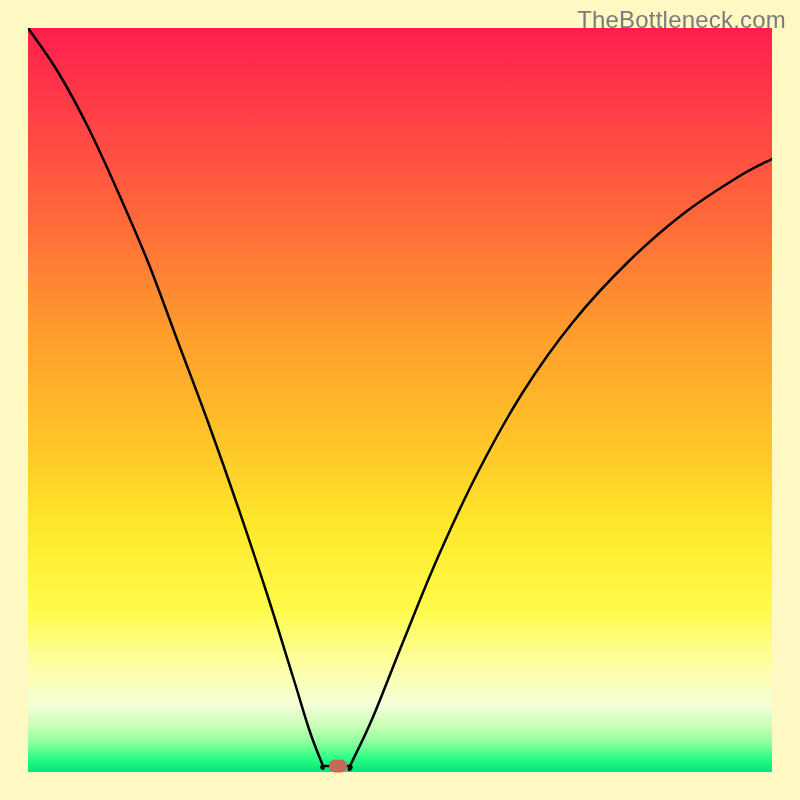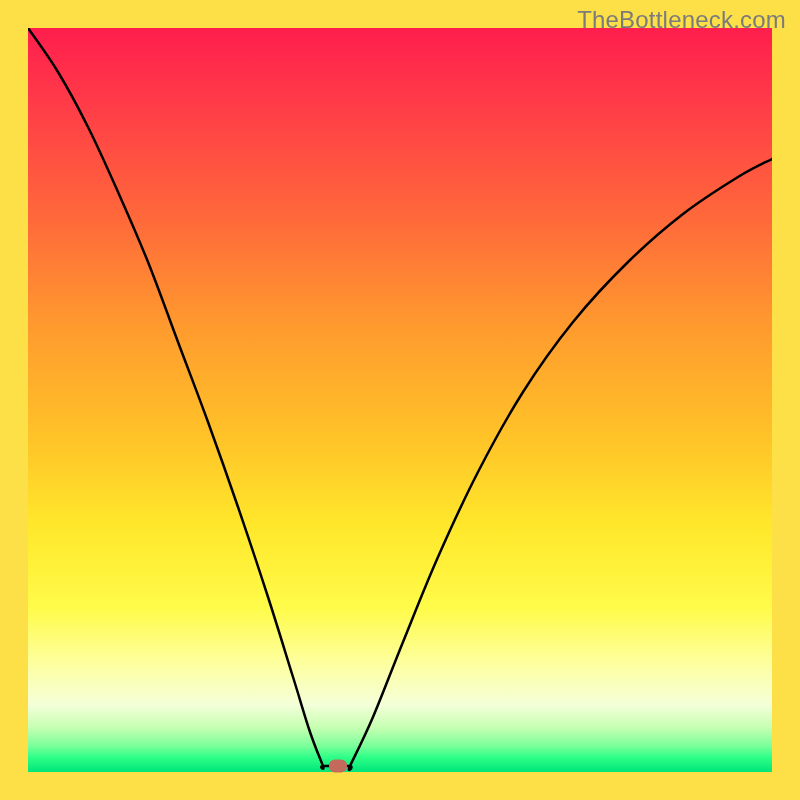--- a/index.html
+++ b/index.html
@@ -8,21 +8,21 @@
     width: 800px;
     height: 800px;
     background: #000;
     font-family: Arial, Helvetica, sans-serif;
     overflow: hidden;
   }
   .frame {
     position: relative;
     width: 800px;
     height: 800px;
-    background: #fde047;
+    background: #fef9c3;
   }
   .watermark {
     position: absolute;
     top: 6px;
     right: 14px;
     color: #7b7b7b;
     font-size: 24px;
     font-weight: 500;
     letter-spacing: 0.2px;
     z-index: 5;

